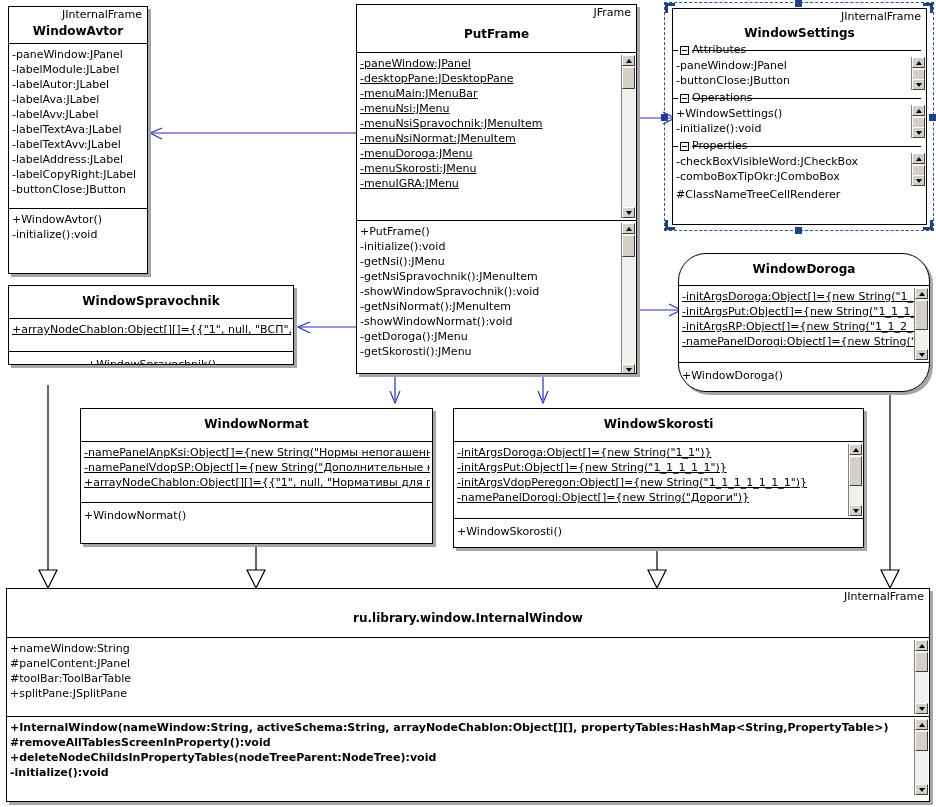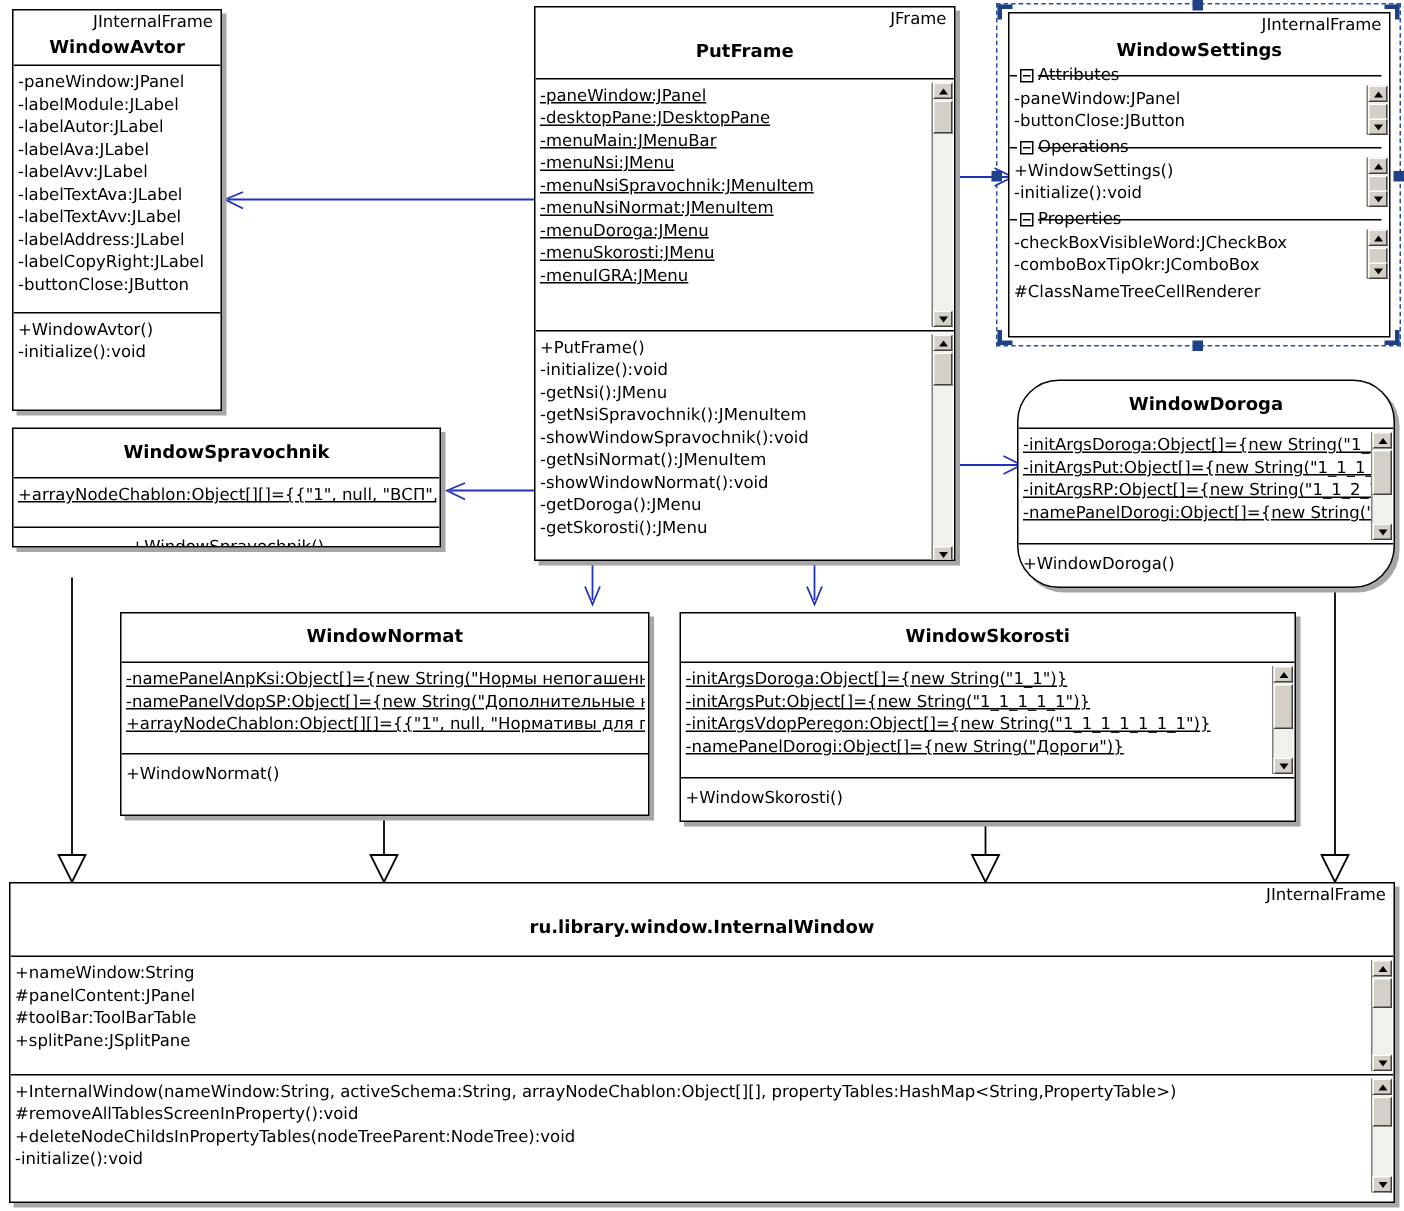--- a/index.html
+++ b/index.html
@@ -432,21 +432,21 @@
     <div class="row">+nameWindow:String</div>
     <div class="row">#panelContent:JPanel</div>
     <div class="row">#toolBar:ToolBarTable</div>
     <div class="row">+splitPane:JSplitPane</div>
     <div class="sbar">
       <div class="btn up"></div>
       <div class="thumb" style="height:20px;"></div>
       <div class="btn dn"></div>
     </div>
   </div>
-  <div class="compart" style="height:74px;">
+  <div class="compart" style="height:74px;font-weight:bold;">
     <div class="row">+InternalWindow(nameWindow:String, activeSchema:String, arrayNodeChablon:Object[][], propertyTables:HashMap&lt;String,PropertyTable&gt;)</div>
     <div class="row">#removeAllTablesScreenInProperty():void</div>
     <div class="row">+deleteNodeChildsInPropertyTables(nodeTreeParent:NodeTree):void</div>
     <div class="row">-initialize():void</div>
     <div class="sbar">
       <div class="btn up"></div>
       <div class="thumb" style="height:20px;"></div>
       <div class="btn dn"></div>
     </div>
   </div>

